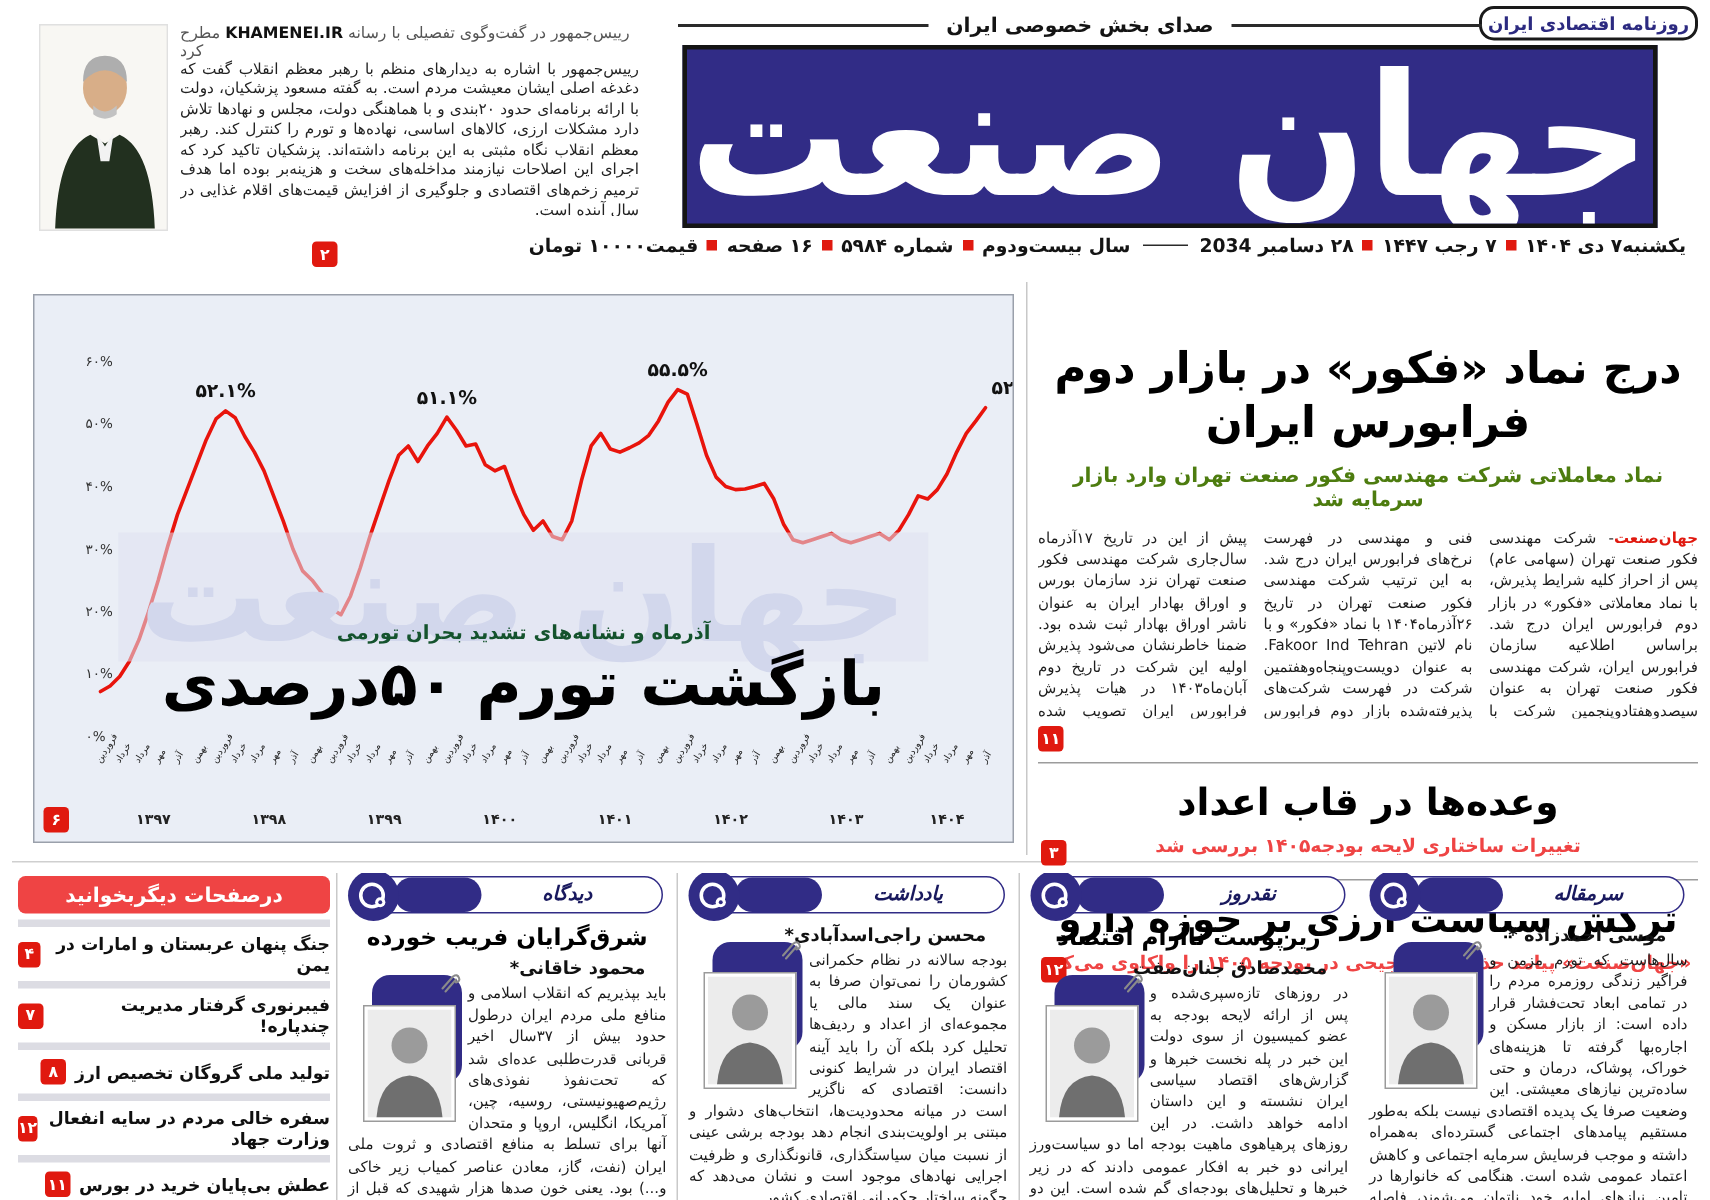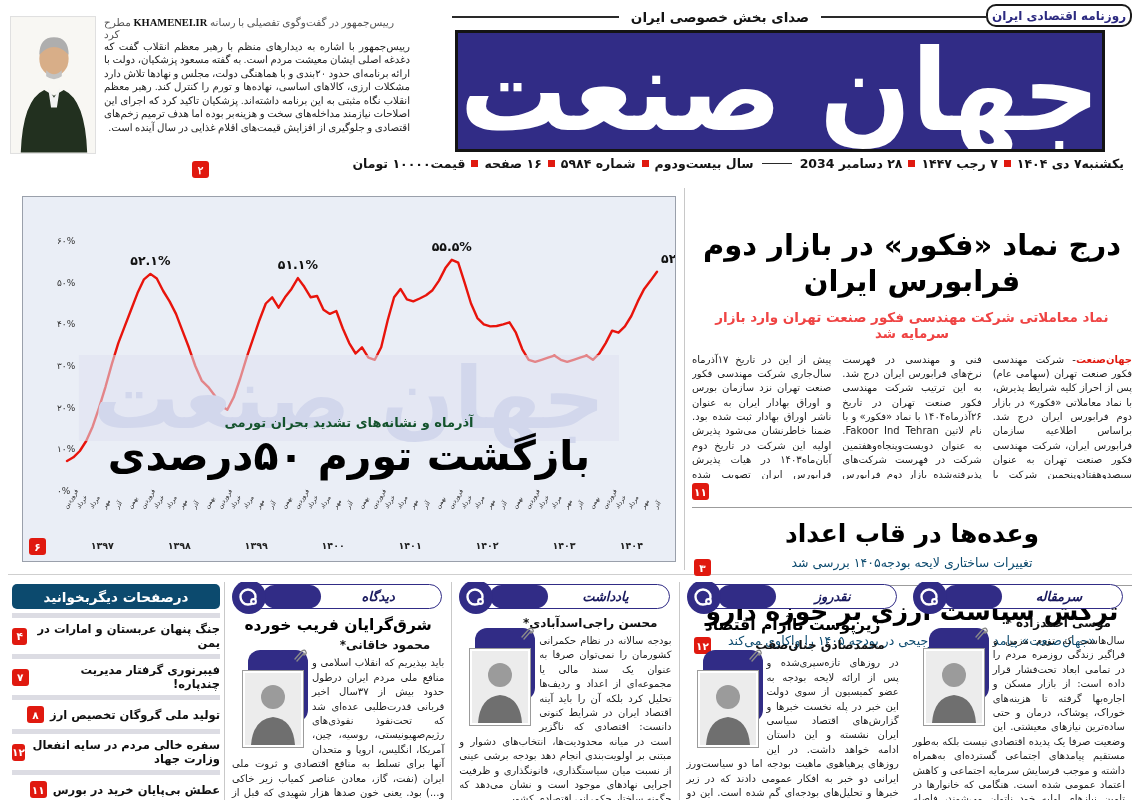--- a/index.html
+++ b/index.html
@@ -18,21 +18,21 @@
     border:3px solid #141414; display:flex; align-items:center; justify-content:center; overflow:hidden; }
   .brand-box .brand-text { color:#fff; font-size:96px; font-weight:bold; white-space:nowrap;
     transform:scale(1.12,1.18); letter-spacing:-2px; }
   .date-row { position:absolute; top:156px; left:420px; right:8px; display:flex; align-items:center; direction:rtl; }
   .date-row .rule { height:1.5px; background:#2a2a2a; }
   .date-row .rule.r1 { width:26px; } .date-row .rule.r2 { flex:1; min-width:30px; } .date-row .rule.r3 { width:26px; }
   .date-group { display:flex; align-items:center; padding:0 8px; font-size:12.5px; font-weight:bold; color:#141414; white-space:nowrap; }
   .red-sq { display:inline-block; width:7px; height:7px; background:#e0190f; margin:0 6px; }
 
   
-  .lead-story { position:absolute; top:16px; left:10px; width:400px; height:162px; direction:rtl;font-family:Liberation Serif, serif; }
+  .lead-story { position:absolute; top:16px; left:26px; width:400px; height:162px; direction:rtl; }
   .lead-inner { display:flex; direction:rtl; gap:8px; }
   .lead-text { flex:1; }
   .lead-kicker { font-size:10.5px; color:#555; text-align:left; direction:rtl; }
   .lead-kicker b { color:#111; font-weight:bold; }
   .lead-headline { font-size:17px; font-weight:900; color:#0d0d0d; text-align:left; margin:4px 0 6px; }
   .lead-body { font-size:10.2px; line-height:1.32; text-align:justify; color:#222; max-height:104px; overflow:hidden; }
   .president-photo { width:86px; height:138px; background:#f7f6f2; border:1px solid #e0e0e0; flex:0 0 86px; }
   .page-badge { display:inline-flex; align-items:center; justify-content:center; width:17px; height:17px;
     background:#e0190f; color:#fff; font-size:10.5px; font-weight:bold; border-radius:3px; }
   .lead-badge { position:absolute; left:182px; bottom:0px; }
@@ -48,29 +48,29 @@
   .chart-kicker { font-size:13px; font-weight:900; color:#14532d; }
   .chart-title { font-size:41px; font-weight:900; color:#000; margin-top:2px; letter-spacing:-1px; }
   .chart-badge { position:absolute; left:6px; bottom:6px; z-index:4; }
 
   .vdiv-main { position:absolute; top:188px; left:684px; width:1px; height:382px; background:#c8c8c8; }
   .full-rule { position:absolute; top:574px; left:8px; right:8px; height:1px; background:#cfcfcf; }
 
   
   .right-col { position:absolute; top:184px; left:692px; width:440px; direction:rtl; }
   .market-headline { font-size:29px; font-weight:900; text-align:center; color:#000; line-height:1.25;margin-top:43px; }
-  .market-subhead { font-size:13.5px; font-weight:bold; text-align:center; color:#ef4444; margin-top:9px; }
+  .market-subhead { font-size:13.5px; font-weight:bold; text-align:center; color:#4d7c0f; margin-top:9px; }
   .story-cols { display:flex; direction:rtl; gap:11px; margin-top:12px; height:126px; overflow:hidden; }
   .story-cols p { flex:1; font-size:10px; line-height:1.44; text-align:justify; color:#1d1d1d; }
   .lead-in { color:#e0190f; font-weight:900; }
   .badge-left { text-align:left; margin-top:2px; }
   hr.sep { border:none; border-top:1px solid #9c9c9c; margin:7px 0; }
   .brief { position:relative; padding:4px 0 8px; }
   .brief h2 { font-size:25px; font-weight:900; text-align:center; color:#000; }
-  .brief .bsub { font-size:12.5px; font-weight:normal; text-align:center; color:#0c4a6e; margin-top:7px; }
+  .brief .bsub { font-size:12.5px; font-weight:bold; text-align:center; color:#ef4444; margin-top:7px; }
   .brief .page-badge { position:absolute; left:2px; bottom:2px; }
 
   
   .bottom-row { position:absolute; top:582px; left:8px; right:8px; bottom:0; display:flex; direction:rtl; }
   .bcol { flex:1; padding:0 7px; overflow:hidden; }
   .bcol + .bcol { border-left:1px solid #c9c9c9; }
   .pill { direction:ltr; position:relative; height:25px; border:1px solid #312c86; border-radius:13px;
     background:#fff; margin:2px 2px 7px;font-style:italic; }
   .pill-logo { position:absolute; left:-3px; top:-5px; width:34px; height:34px; border-radius:50%;
     background:#312c86; display:flex; align-items:center; justify-content:center; }
@@ -81,21 +81,21 @@
   .op-author { font-size:12px; font-weight:bold; color:#111; text-align:right; padding-right:14px; margin-bottom:4px; }
   .op-body { font-size:10px; line-height:1.44; text-align:justify; color:#1c1c1c; direction:rtl; }
   .photo-wrap { float:left; position:relative; width:70px; height:88px; margin:4px 8px 4px 2px; }
   .navy-chip { position:absolute; left:14px; top:-10px; width:60px; height:72px; background:#312c86; border-radius:12px; }
   .photo-frame { position:absolute; right:0; bottom:0; width:62px; height:78px; background:#fff;
     border:1px solid #9b9b9b; padding:2px; }
   .clip-icon { position:absolute; top:-12px; right:-4px; }
 
   
   .rm-col { flex:0 0 216px; padding:0 4px; }
-  .rm-header { background:#0c4a6e; color:#fff; font-size:13.5px; font-weight:bold; height:25px;
+  .rm-header { background:#ef4444; color:#fff; font-size:13.5px; font-weight:bold; height:25px;
     border-radius:5px; display:flex; align-items:center; justify-content:center; margin:2px 0 3px; }
   .rm-sep { height:5px; background:#dcdce3; margin:4px 0; }
   .rm-item { display:flex; direction:rtl; align-items:center; gap:6px; min-height:21px; }
   .rm-item .rm-text { font-size:11.5px; font-weight:bold; color:#101010; }
 </style>
 </head>
 <body>
 
 <div class="page">
 

